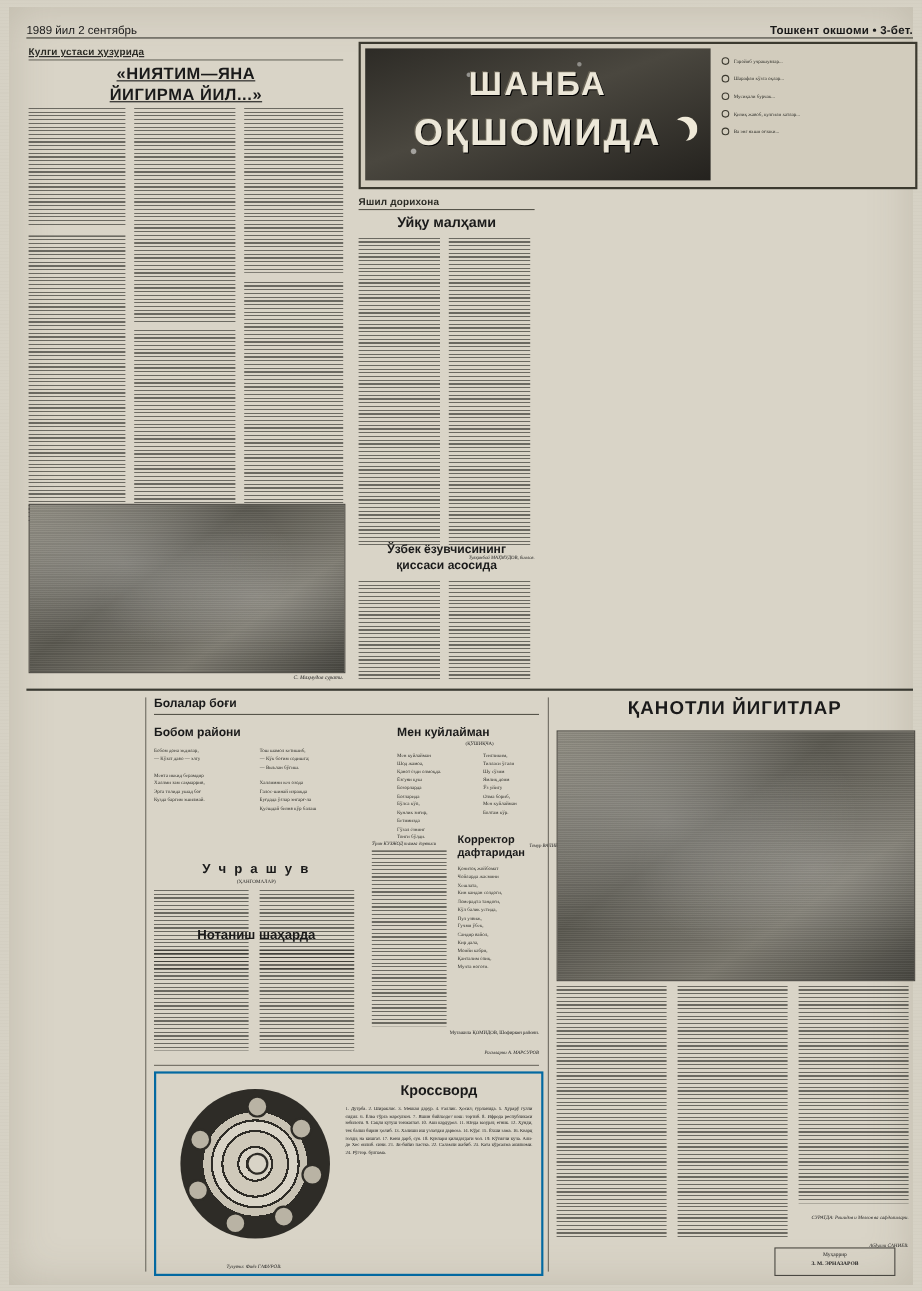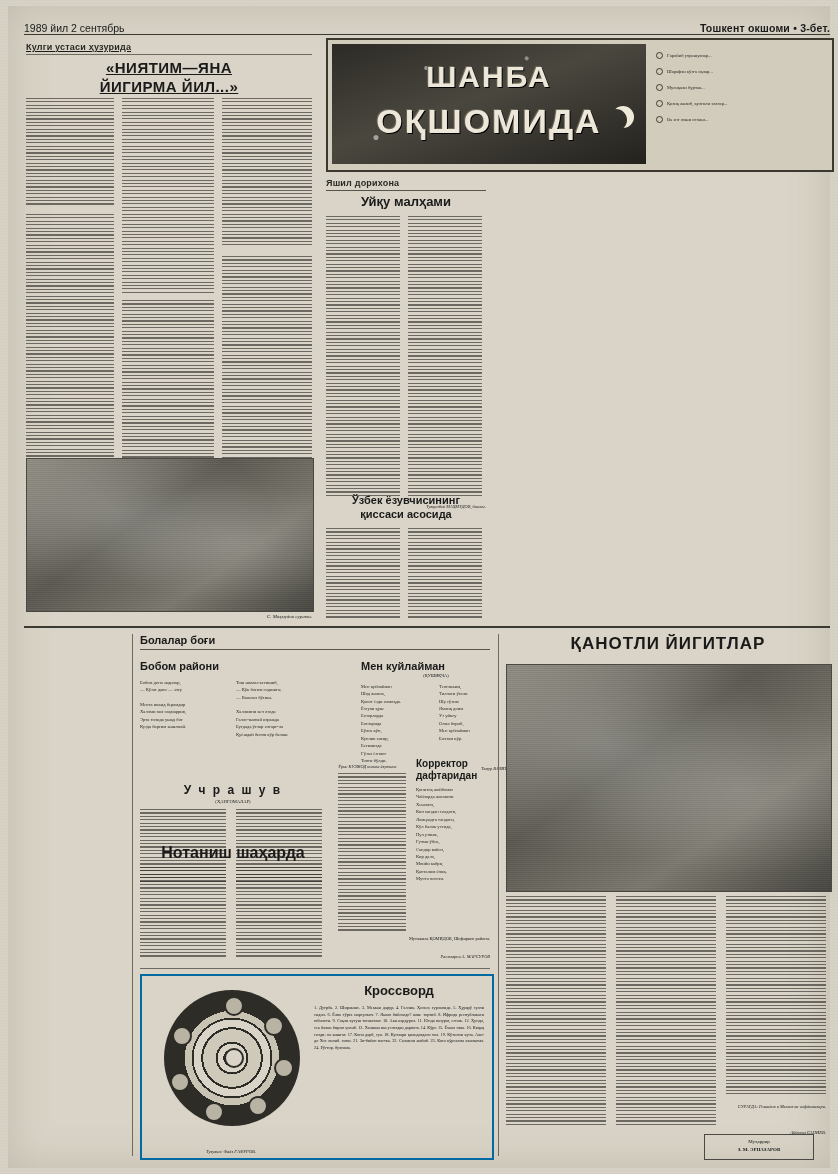--- a/index.html
+++ b/index.html
@@ -237,21 +237,21 @@
   <div style="position:absolute;left:132px;top:778px;width:186px;">
     <div class="title-big" style="font-size:12px;letter-spacing:2px;">У ч р а ш у в</div>
     <div class="center" style="font-size:4.6px;margin-top:1px;">(ҲАНГОМАЛАР)</div>
     <div style="position:relative;margin-top:5px;height:78px;">
       <span class="fake" style="height:74px;width:86px;position:absolute;left:0;top:0;"></span>
       <span class="fake" style="height:74px;width:86px;position:absolute;left:96px;top:0;"></span>
     </div>
   </div>
 
   <div style="position:absolute;left:132px;top:838px;width:186px;">
-    <div class="title-big" style="font-size:16px;">Нотаниш  шаҳарда</div>
+    <div class="title-big" style="font-size:12px;">Нотаниш  шаҳарда</div>
     <div style="position:relative;margin-top:5px;height:96px;">
       <span class="fake" style="height:92px;width:86px;position:absolute;left:0;top:0;"></span>
       <span class="fake" style="height:92px;width:86px;position:absolute;left:96px;top:0;"></span>
     </div>
   </div>
 
   <div style="position:absolute;left:330px;top:654px;width:150px;margin-left:23px;">
     <div class="title-big" style="font-size:11px;text-align:left;">Мен  куйлайман</div>
     <div class="center" style="font-size:4.4px;">(ҚЎШИҚЧА)</div>
     <div style="display:flex;gap:12px;margin-top:5px;">

